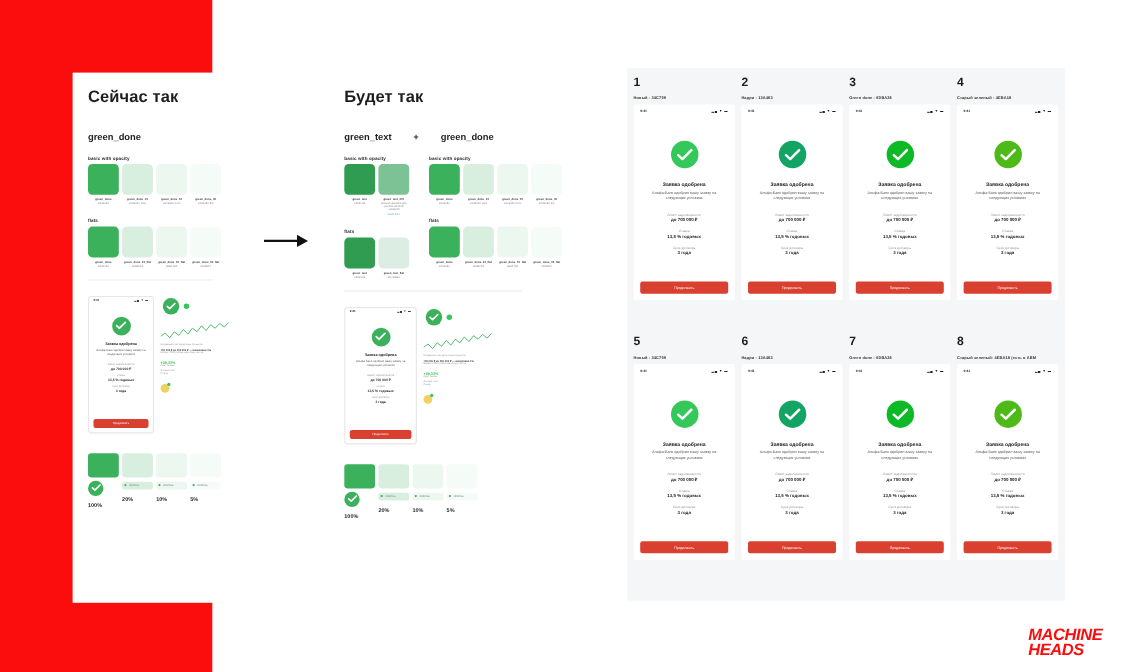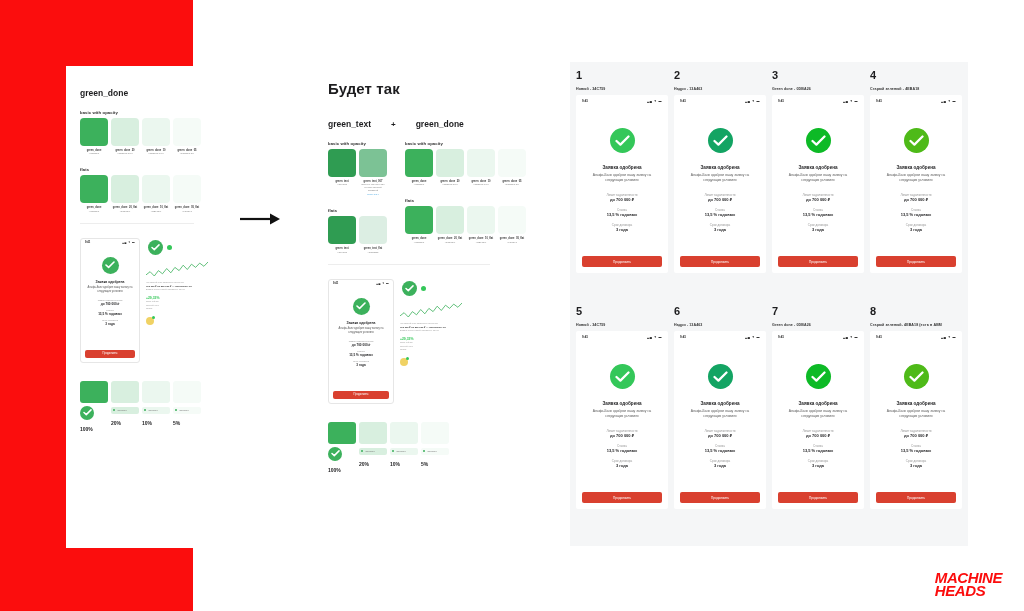--- a/index.html
+++ b/index.html
@@ -21,21 +21,21 @@
   
   .slide {
     position:absolute; left:0; top:0; width:1024px; height:611px;
   }
 
   
   .panel {
     position:absolute; background:#ffffff;
   }
   .panel1 { left:66px; top:66px; width:142px; height:482px; }
-  .panel2 { left:324px; top:66px; width:142px; height:482px; background:transparent; }
+  .panel2 { left:309px; top:66px; width:142px; height:482px; background:transparent; }
 
   .panel-title {
     font-size:15px; font-weight:bold; color:#1d1d1f; letter-spacing:.1px;
     padding:14px 0 0 14px;
   }
   .panel2 .panel-title { padding-left:4px; }
 
   .token-row {
     display:flex; align-items:baseline; gap:6px;
     margin:22px 0 0 14px;
@@ -180,20 +180,21 @@
   }
 </style>
 </head>
 <body>
 
 <div class="slide">
 
   <div class="red-bar"></div>
 
   <div class="panel panel1" id="panel1">
+    <div class="panel-title">Сейчас так</div>
 
     <div class="token-row">
       <span class="token-name">green_done</span>
     </div>
 
     <div id="p1-groups">
         <div class="group-label">basic with opacity</div>
         <div class="swatches">
           <div class="sw-item">
             <div class="sw-box" style="background: rgb(60, 177, 92);"></div>

